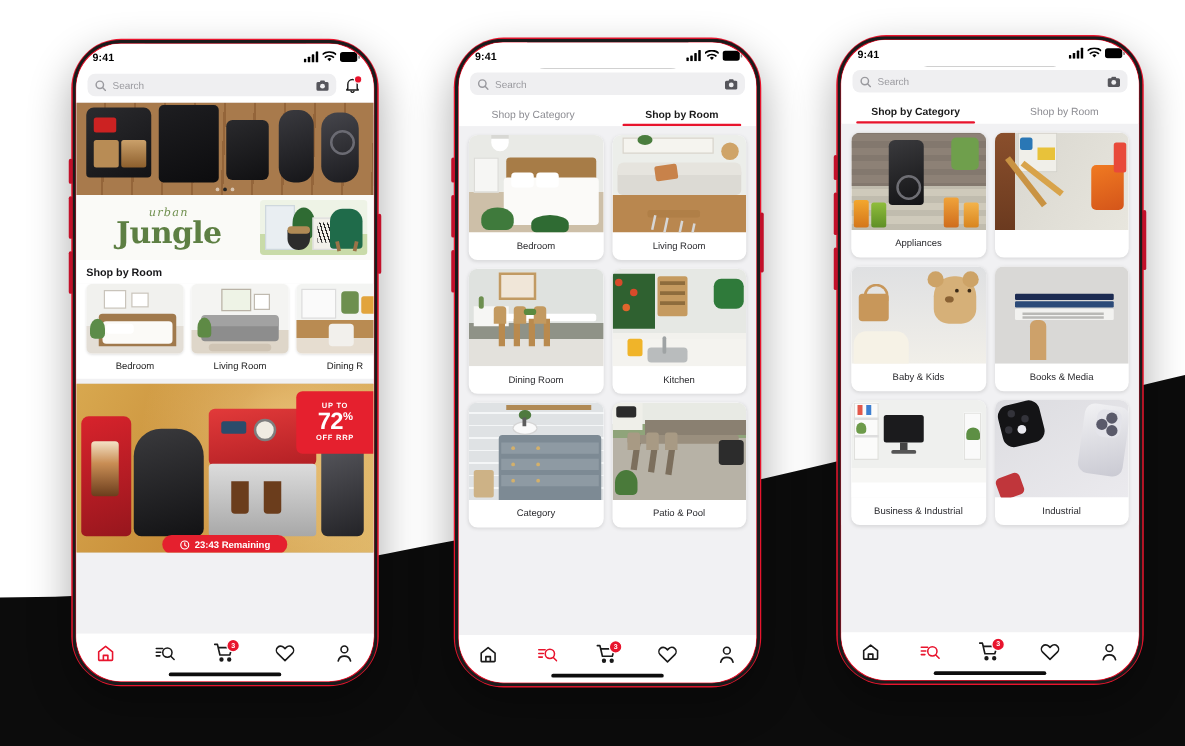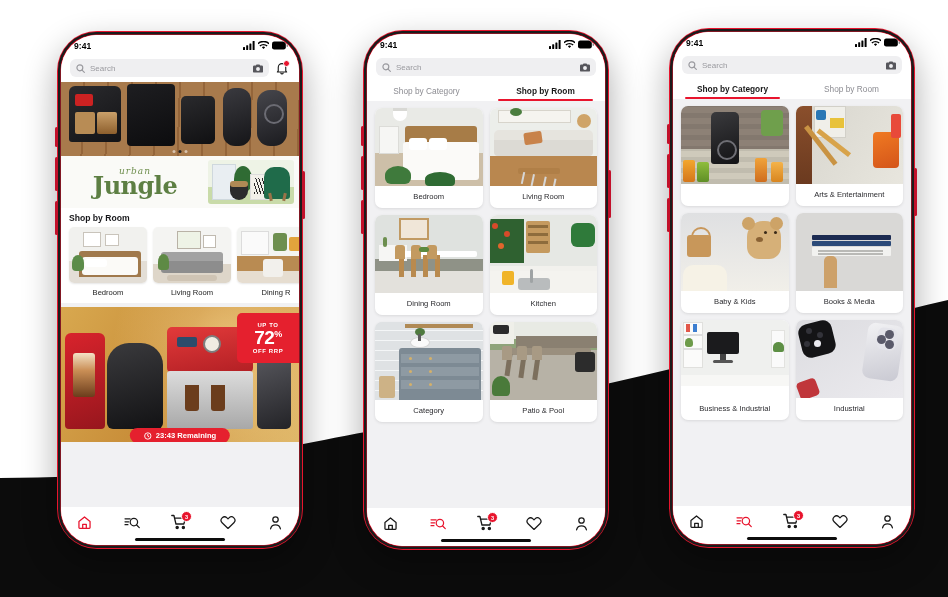--- a/index.html
+++ b/index.html
@@ -606,35 +606,35 @@
             <div class="scene" style="background:linear-gradient(#8d8176 0 55%,#cfcabb 55% 100%);"></div>
             <div class="scene" style="background:repeating-linear-gradient(0deg,rgba(0,0,0,.07) 0 5px,transparent 5px 11px);"></div>
             <div style="position:absolute;right:6px;top:4px;width:22px;height:26px;background:#6f9f4c;border-radius:4px;"></div>
             <div style="position:absolute;left:30px;top:6px;width:28px;height:52px;background:linear-gradient(160deg,#3a3a3d,#131315);border-radius:5px 5px 3px 3px;"></div>
             <div style="position:absolute;left:36px;top:34px;width:16px;height:16px;border-radius:50%;border:2px solid #6e6e74;"></div>
             <div style="position:absolute;left:2px;bottom:2px;width:12px;height:22px;background:linear-gradient(#f3a72e,#d4761a);border-radius:2px;"></div>
             <div style="position:absolute;left:16px;bottom:2px;width:12px;height:20px;background:linear-gradient(#8fbd3c,#5f8f26);border-radius:2px;"></div>
             <div style="position:absolute;right:22px;bottom:2px;width:12px;height:24px;background:linear-gradient(#f0a33a,#cf6d1d);border-radius:2px;"></div>
             <div style="position:absolute;right:6px;bottom:2px;width:12px;height:20px;background:linear-gradient(#f4b34a,#d8851f);border-radius:2px;"></div>
           </div>
+          <div class="glabel">Appliances</div>
         </div>
 
         <div class="gcard">
           <div class="gthumb">
             <div class="scene" style="background:linear-gradient(120deg,#d7d5cd,#e8e6de);"></div>
             <div style="position:absolute;left:0;top:0;width:16px;height:100%;background:linear-gradient(#8a4f2c,#6b3a1f);"></div>
             <div style="position:absolute;left:18px;top:0;width:30px;height:30px;background:#f0efe9;border:1px solid #d2d0c8;"></div>
             <div style="position:absolute;left:20px;top:4px;width:10px;height:10px;background:#2a77b5;border-radius:2px;"></div>
             <div style="position:absolute;left:34px;top:12px;width:14px;height:10px;background:#e8c23a;"></div>
             <div style="position:absolute;left:22px;top:22px;width:40px;height:5px;background:#d8a34a;transform:rotate(38deg);transform-origin:left;"></div>
             <div style="position:absolute;left:10px;top:18px;width:48px;height:5px;background:#c99343;transform:rotate(52deg);transform-origin:left;"></div>
             <div style="position:absolute;right:4px;top:26px;width:26px;height:36px;background:linear-gradient(160deg,#f07a22,#d4551a);border-radius:4px;"></div>
             <div style="position:absolute;right:2px;top:8px;width:10px;height:24px;background:#e84a3a;border-radius:2px;"></div>
           </div>
-          <div class="glabel">Arts &amp; Entertainment</div>
         </div>
 
         <div class="gcard">
           <div class="gthumb">
             <div class="scene" style="background:linear-gradient(#dfe0e2,#f1efe9);"></div>
             <div style="position:absolute;right:8px;top:8px;width:34px;height:38px;background:#d6b078;border-radius:16px 16px 12px 12px;"></div>
             <div style="position:absolute;right:34px;top:4px;width:13px;height:13px;border-radius:50%;background:#cda367;"></div>
             <div style="position:absolute;right:6px;top:4px;width:13px;height:13px;border-radius:50%;background:#cda367;"></div>
             <div style="position:absolute;right:22px;top:18px;width:3px;height:3px;border-radius:50%;background:#3a2a18;box-shadow:10px 0 0 #3a2a18;"></div>
             <div style="position:absolute;right:26px;top:24px;width:7px;height:5px;border-radius:50%;background:#8a6234;"></div>

